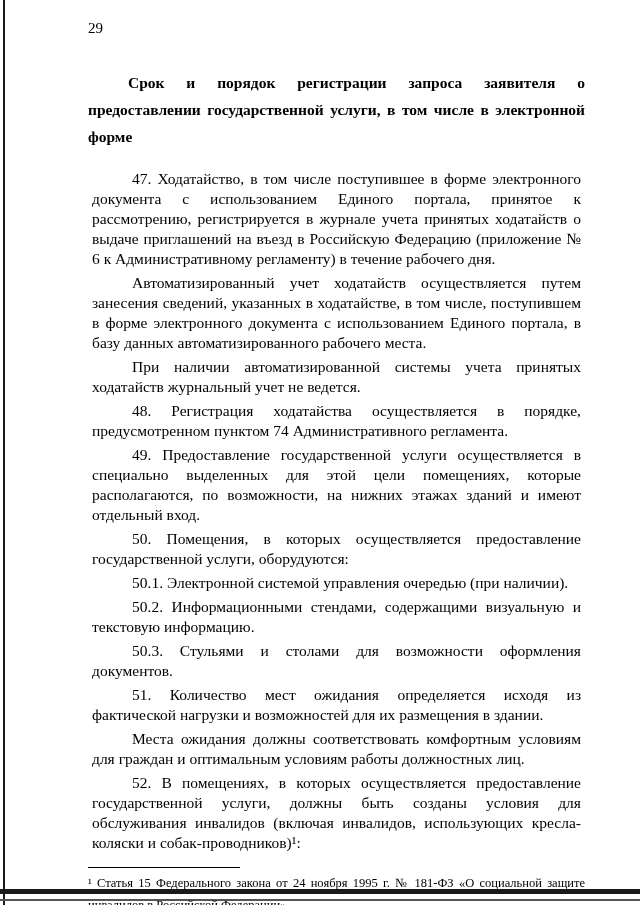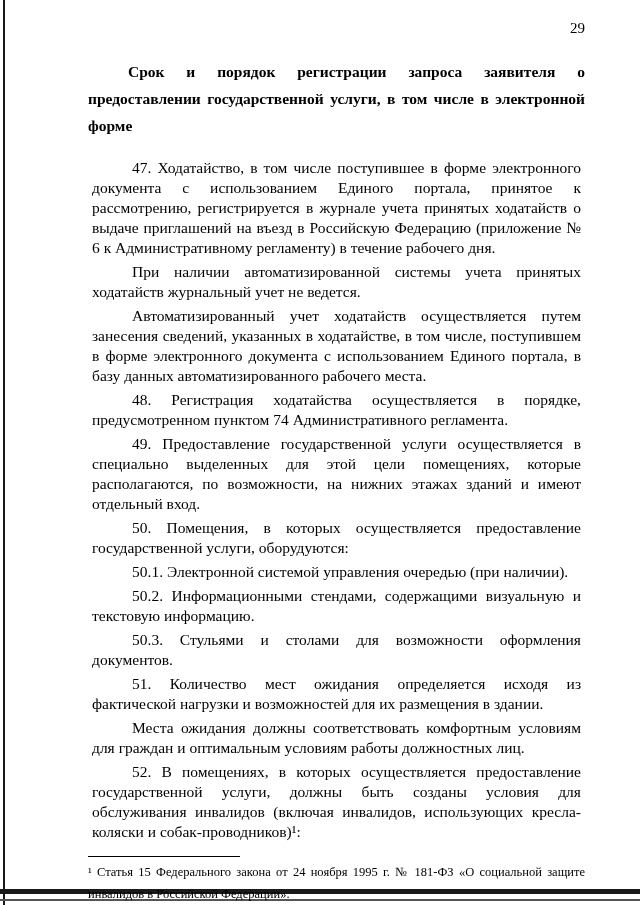--- a/index.html
+++ b/index.html
@@ -30,23 +30,23 @@
     left: 0; top: 899px;
     width: 640px; height: 2px;
     background: #555;
   }
   .page {
     position: absolute;
     left: 88px; top: 20px;
     width: 497px;
   }
   .pagenum {
-    text-align: right;
+    text-align: left;
     font-size: 15px;
-    margin-bottom: 21px;
+    margin-bottom: 32px;
   }
   .heading {
     font-size: 15.5px;
     font-weight: bold;
     text-align: justify;
     text-indent: 40px;
     line-height: 27px;
     margin: 0 0 19px 0;
   }
   .heading.mid {
@@ -81,22 +81,22 @@
 <div class="scan-edge-bottom"></div>
 <div class="scan-edge-bottom2"></div>
 
 <div class="page">
 
   <div class="pagenum">29</div>
 
   <div class="heading">Срок и порядок регистрации запроса заявителя о предоставлении государственной услуги, в том числе в электронной форме</div>
 
   <p class="para">47. Ходатайство, в том числе поступившее в форме электронного документа с использованием Единого портала, принятое к рассмотрению, регистрируется в журнале учета принятых ходатайств о выдаче приглашений на въезд в Российскую Федерацию (приложение № 6 к Административному регламенту) в течение рабочего дня.</p>
+  <p class="para">Автоматизированный учет ходатайств осуществляется путем занесения сведений, указанных в ходатайстве, в том числе, поступившем в форме электронного документа с использованием Единого портала, в базу данных автоматизированного рабочего места.</p>
   <p class="para">При наличии автоматизированной системы учета принятых ходатайств журнальный учет не ведется.</p>
-  <p class="para">Автоматизированный учет ходатайств осуществляется путем занесения сведений, указанных в ходатайстве, в том числе, поступившем в форме электронного документа с использованием Единого портала, в базу данных автоматизированного рабочего места.</p>
   <p class="para">48. Регистрация ходатайства осуществляется в порядке, предусмотренном пунктом 74 Административного регламента.</p>
 
 
   <p class="para">49. Предоставление государственной услуги осуществляется в специально выделенных для этой цели помещениях, которые располагаются, по возможности, на нижних этажах зданий и имеют отдельный вход.</p>
   <p class="para">50. Помещения, в которых осуществляется предоставление государственной услуги, оборудуются:</p>
   <p class="para">50.1. Электронной системой управления очередью (при наличии).</p>
   <p class="para">50.2. Информационными стендами, содержащими визуальную и текстовую информацию.</p>
   <p class="para">50.3. Стульями и столами для возможности оформления документов.</p>
   <p class="para">51. Количество мест ожидания определяется исходя из фактической нагрузки и возможностей для их размещения в здании.</p>
   <p class="para">Места ожидания должны соответствовать комфортным условиям для граждан и оптимальным условиям работы должностных лиц.</p>

